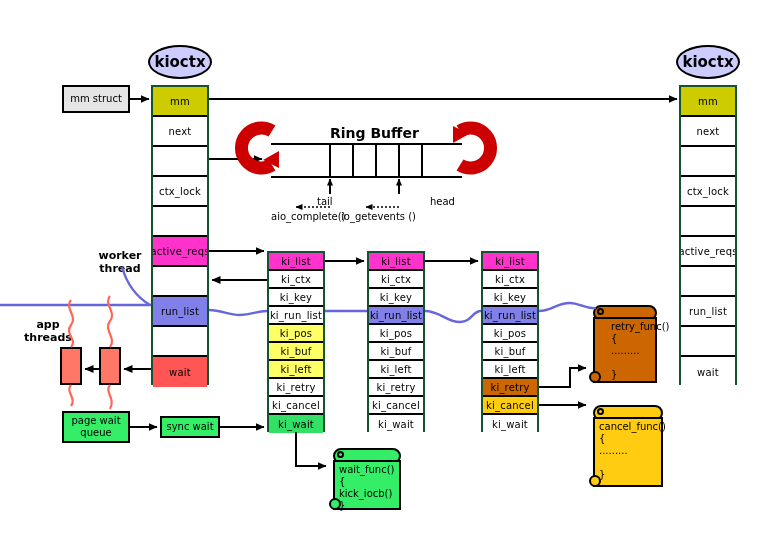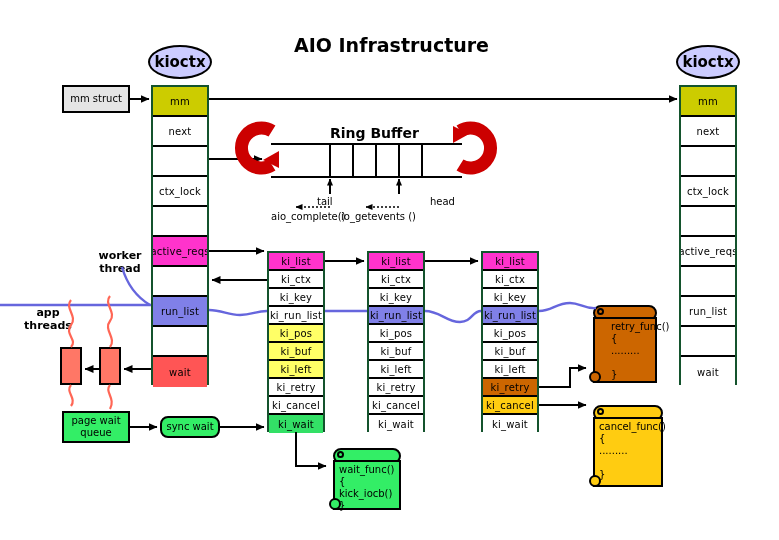--- a/index.html
+++ b/index.html
@@ -154,21 +154,20 @@
     width: 779px;
     height: 540px;
     pointer-events: none;
   }
 </style>
 </head>
 <body>
 
 <div id="canvas">
 
-  <div class="title" style="left:294px; top:34px;">AIO Infrastructure</div>
 
   <div class="tag" style="left:148px; top:45px; width:64px; height:34px;">kioctx</div>
   <div class="tag" style="left:676px; top:45px; width:64px; height:34px;">kioctx</div>
 
   <div class="box" style="left:62px; top:85px; width:68px; height:28px; background:#e5e5e5;">mm struct</div>
 
   <div class="struct" id="kioctx-left" style="left:151px; top:85px; width:58px; height:300px;">
       <div class="row" style="height: 30px; background: rgb(204, 204, 0);">mm</div>
       <div class="row" style="height: 30px; background: rgb(255, 255, 255);">next</div>
       <div class="row" style="height: 30px; background: rgb(255, 255, 255);"></div>
@@ -232,26 +231,26 @@
     </div>
 
   <div class="hdr" style="left:330px; top:125px;">Ring Buffer</div>
   <div class="txt" style="left:317px; top:196px;">tail</div>
   <div class="txt" style="left:386px; top:196px;padding-left:44px;">head</div>
   <div class="txt" style="left:271px; top:211px;">aio_complete()</div>
   <div class="txt" style="left:341px; top:211px;">io_getevents ()</div>
 
   <div class="side-label" style="left:92px; top:249px; width:56px;">worker
 thread</div>
-  <div class="side-label" style="left:20px; top:306px; width:56px;">app
+  <div class="side-label" style="left:20px; top:318px; width:56px;">app
 threads</div>
 
   <div class="box" style="left:62px; top:411px; width:68px; height:32px; background:#33ee66;">page wait
 queue</div>
-  <div class="box" style="left:160px; top:416px; width:60px; height:22px; background:#33ee66;border-radius:8px;">sync wait</div>
+  <div class="box" style="left:160px; top:416px; width:60px; height:22px; background:#33ee66;">sync wait</div>
 
   <div class="abs" style="left:60px; top:347px; width:22px; height:38px; background:#ff7766; border:2px solid #000; box-sizing:border-box;"></div>
   <div class="abs" style="left:99px; top:347px; width:22px; height:38px; background:#ff7766; border:2px solid #000; box-sizing:border-box;"></div>
 
   <div class="scroll" style="left:589px; top:305px; width:68px; height:78px;">
     <div class="curl-top" style="width:64px; background:#cc6600;"></div>
     <div class="body" style="background:#cc6600;padding-left:16px;">retry_func()
 {
 .........
 

